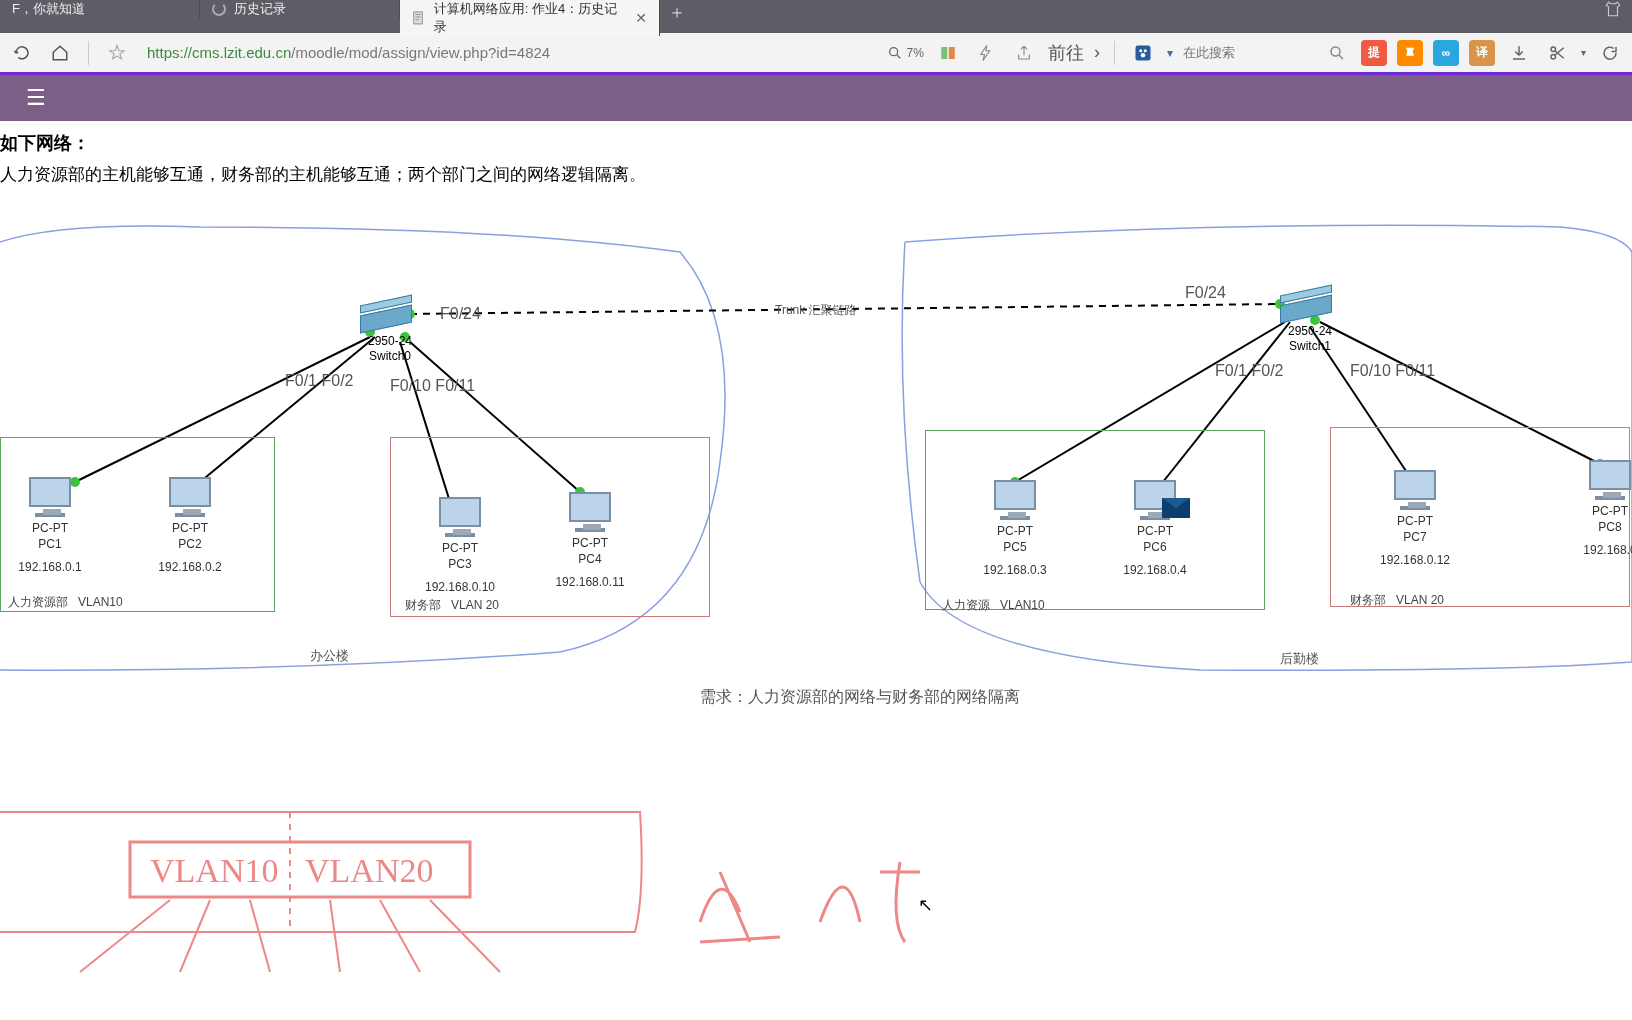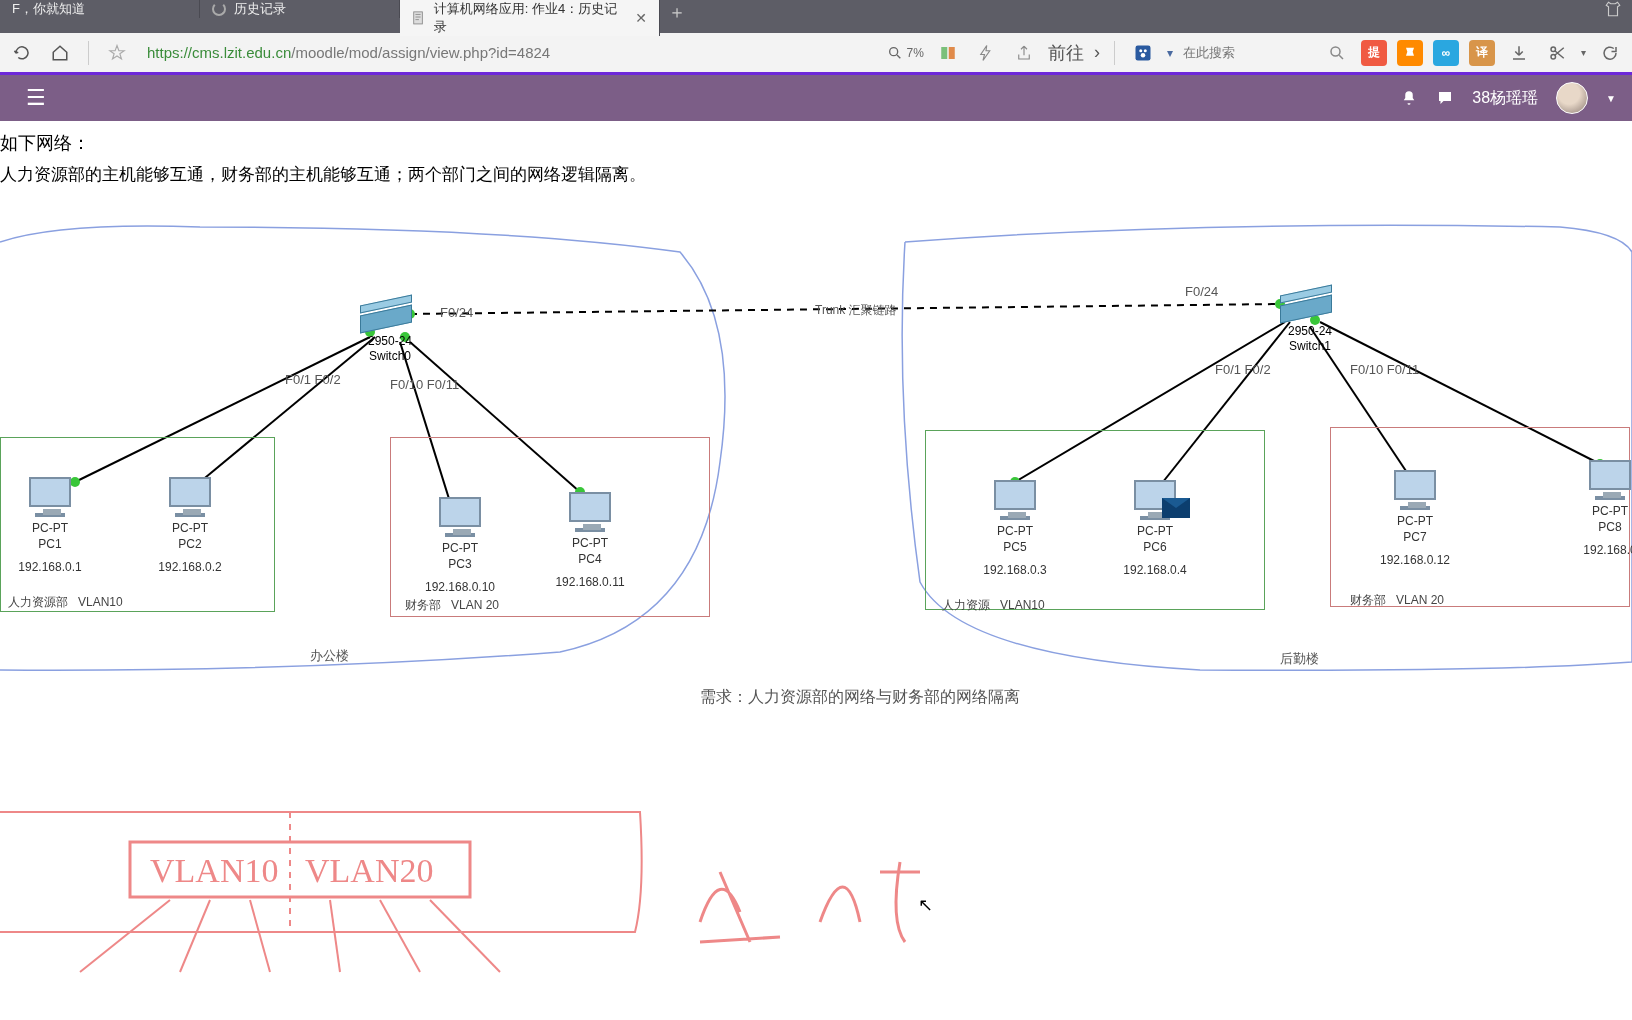--- a/index.html
+++ b/index.html
@@ -36,21 +36,21 @@
   .app-header{ height:46px; background:#7c5e87; display:flex; align-items:center; padding:0 16px; color:#fff; }
   .hamburger{font-size:22px;cursor:pointer;padding:4px 10px;}
   .app-header .right{ margin-left:auto; display:flex; align-items:center; gap:18px;}
   .bell,.chat{width:18px;height:18px;}
   .username{font-size:16px;}
   .avatar{width:32px;height:32px;border-radius:50%;background:#ccc; background:radial-gradient(circle at 40% 35%, #e8d8c8 40%, #8a7a72 100%); border:1px solid #fff;}
   .caret{font-size:10px;}
 
   
   .page{ position:relative; padding:6px 0 0 0; }
-  .heading1{ font-size:18px; font-weight:normal; padding:4px 0 8px 0;}
+  .heading1{ font-size:18px; font-weight:bold; padding:4px 0 8px 0;}
   .desc{ font-size:17px; font-weight:normal; padding-bottom:16px;}
 
   .diagram{ position:relative; width:1632px; height:560px; }
   .diagram svg{ position:absolute; left:0; top:0; }
 
   
   .pc{ position:absolute; width:90px; text-align:center; font-size:12px; color:#333; }
   .pc .monitor{ width:42px;height:30px;background:#bcd4ea;border:2px solid #7a8fa3;margin:0 auto; position:relative;}
   .pc .monitor::after{content:"";position:absolute;left:12px;top:30px;width:18px;height:6px;background:#9aa9b5;}
   .pc .base{width:30px;height:4px;background:#7a8fa3;margin:6px auto 2px;}
@@ -62,21 +62,21 @@
   .switch .body{ width:52px;height:18px;background:#6aa9c9; transform:skewY(-12deg); border:1px solid #3a7a9a; position:relative;}
   .switch .top{ width:52px;height:8px;background:#9acbe3;transform:skewY(-12deg); border:1px solid #3a7a9a; position:relative; top:-2px;}
   .switch .lab{ font-size:12px; text-align:center; margin-top:6px; line-height:1.25;}
 
   
   .vlanbox{position:absolute;border:1px solid;}
   .vlanbox.green{border-color:#5aa35a;}
   .vlanbox.red{border-color:#c97b7b;}
   .vlan-label{position:absolute;font-size:12px;color:#444;}
 
-  .portlab{position:absolute;font-size:13px;color:#555;}
+  .portlab{position:absolute;font-size:16px;color:#555;}
   .trunklab{position:absolute;font-size:12px;color:#555;}
   .bldg{position:absolute;font-size:13px;color:#555;}
   .req{position:absolute;font-size:16px;color:#555;}
   .greendot{fill:#39c639;}
   .envelope{position:absolute;width:28px;height:20px;background:#0c3e6e;} 
   .envelope::before{content:"";position:absolute;left:0;top:0;border-left:14px solid transparent;border-right:14px solid transparent;border-top:10px solid #1a5a92;}
 
   
   .handwrite{position:relative;margin-top:40px;}
 
@@ -198,31 +198,20 @@
   <span style="font-size:10px;color:#666;">▾</span>
   <div class="addr-btn">
     <svg viewBox="0 0 24 24">
         <path d="M20 12a8 8 0 1 1-3-6M20 4v6h-6" fill="none" stroke="#666" stroke-width="2"></path>
       </svg>
   </div>
 </div>
 
 <div class="app-header">
   <div class="hamburger">☰</div>
-  <div class="right">
-    <svg class="bell" viewBox="0 0 24 24">
-        <path d="M12 3a5 5 0 0 1 5 5v4l2 3H5l2-3V8a5 5 0 0 1 5-5zM10 19a2 2 0 0 0 4 0" fill="#fff"></path>
-      </svg>
-    <svg class="chat" viewBox="0 0 24 24">
-        <path d="M4 4h16v12H10l-4 4v-4H4z" fill="#fff"></path>
-      </svg>
-    <span class="username">38杨瑶瑶</span>
-    <div class="avatar"></div>
-    <span class="caret">▼</span>
-  </div>
 </div>
 
 <div class="page">
   <div class="heading1">如下网络：</div>
   <div class="desc">人力资源部的主机能够互通，财务部的主机能够互通；两个部门之间的网络逻辑隔离。</div>
 
   <div class="diagram">
 
     <svg width="1632" height="560">
 
@@ -273,21 +262,21 @@
         <div class="body"></div>
       <div class="lab"><span>2950-24</span><br><span>Switch1</span></div>
     </div>
 
     <div class="portlab" style="left:285px;top:170px;">F0/1 F0/2</div>
     <div class="portlab" style="left:390px;top:175px;">F0/10 F0/11</div>
     <div class="portlab" style="left:440px;top:103px;">F0/24</div>
     <div class="portlab" style="left:1215px;top:160px;">F0/1 F0/2</div>
     <div class="portlab" style="left:1350px;top:160px;">F0/10 F0/11</div>
     <div class="portlab" style="left:1185px;top:82px;">F0/24</div>
-    <div class="trunklab" style="left:775px;top:100px;margin-left:40px;">Trunk 汇聚链路</div>
+    <div class="trunklab" style="left:775px;top:100px;">Trunk 汇聚链路</div>
 
     <div class="pc" style="left:5px;top:275px;">
       <div class="monitor"></div>
         <div class="base"></div>
       <div class="lab"><span>PC-PT</span><br><span>PC1</span></div>
       <div class="ip">192.168.0.1</div>
     </div>
     <div class="pc" style="left:145px;top:275px;">
       <div class="monitor"></div>
         <div class="base"></div>

